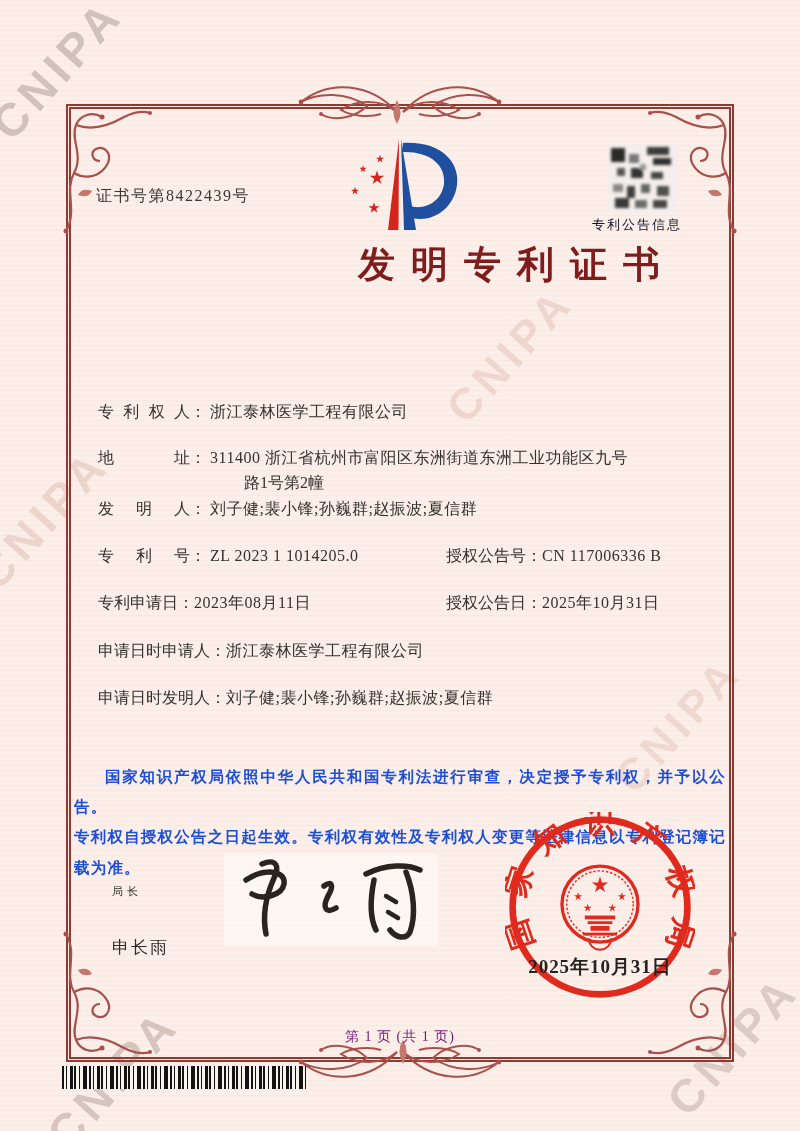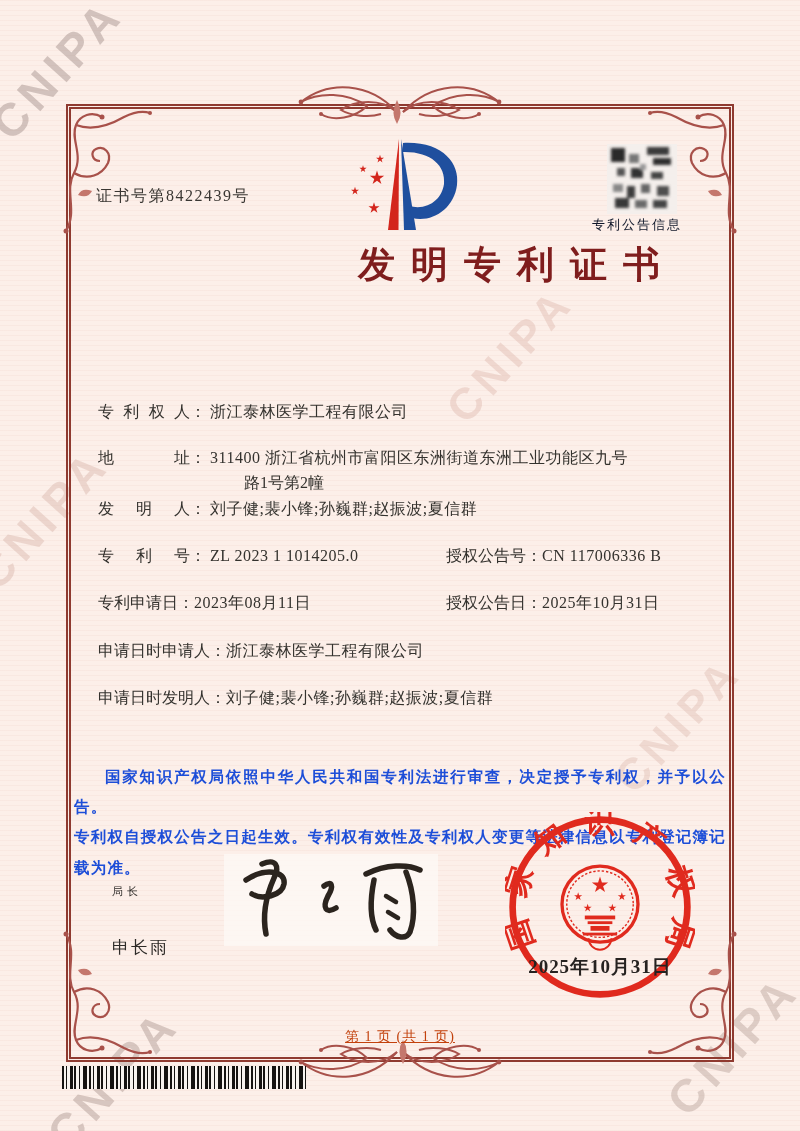--- a/index.html
+++ b/index.html
@@ -33,21 +33,21 @@
   .rcol{position:absolute;left:348px;top:0;}
   .addr2{position:absolute;left:212px;top:473px;font-size:16px;color:#34322e;margin-left:32px;}
   .legal{position:absolute;left:74px;top:762px;width:652px;font-size:15.5px;font-weight:600;
          color:#1d4ed8;letter-spacing:1.2px;line-height:1.95;text-align:justify;}
   .legal .p1{text-indent:2em;}
   .sigpatch{position:absolute;left:224px;top:854px;width:214px;height:92px;
             background:rgba(253,250,246,0.75);}
   .sigtitle{position:absolute;left:112px;top:884px;font-size:11px;color:#2e2b28;letter-spacing:4px;}
   .signame{position:absolute;left:112px;top:920px;font-size:17px;color:#2e2b28;letter-spacing:2px;margin-top:16px;}
   .footer{position:absolute;left:0;top:1028px;width:800px;text-align:center;
-          font-size:14px;letter-spacing:1px;color:#c2410c;text-decoration:underline;}
+          font-size:14px;letter-spacing:1px;color:#701a75;}
   .barcode{position:absolute;left:62px;top:1066px;width:244px;height:23px;
     background:repeating-linear-gradient(90deg,
       #151311 0 2px,#f7f3ef 2px 4px,
       #151311 4px 5px,#f7f3ef 5px 8px,
       #151311 8px 11px,#f7f3ef 11px 12px,
       #151311 12px 14px,#f7f3ef 14px 17px,
       #151311 17px 18px,#f7f3ef 18px 21px,
       #151311 21px 25px,#f7f3ef 25px 27px);}
   .logo{position:absolute;left:330px;top:137px;}
   .qr{position:absolute;left:607px;top:144px;}

